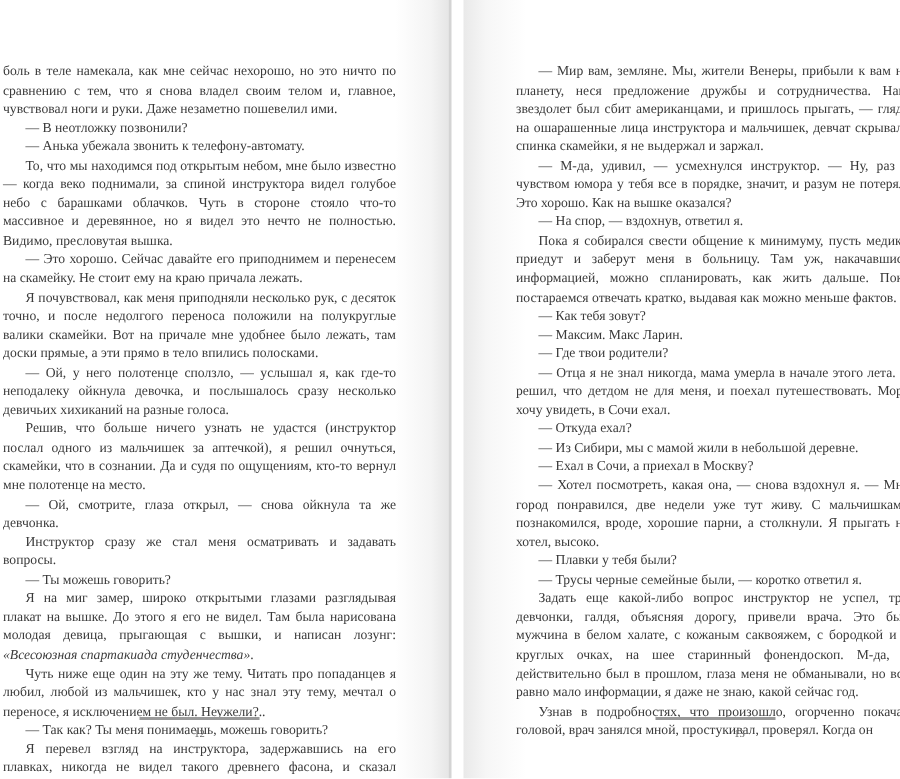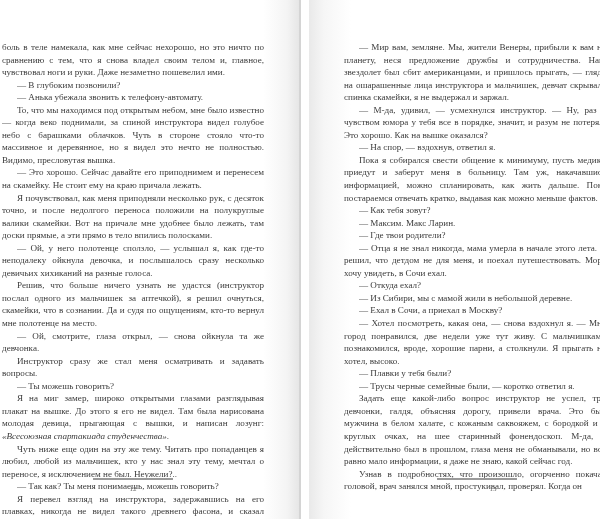--- a/index.html
+++ b/index.html
@@ -50,21 +50,21 @@
     .page.right .page-number { left: 128px; padding-left: 16px; }
   </style>
 </head>
 <body>
 
 <div class="spread">
 
   <div class="page left">
     <div class="text">
       <p class="noindent">боль в теле намекала, как мне сейчас нехорошо, но это ничто по сравнению с тем, что я снова владел своим телом и, главное, чувствовал ноги и руки. Даже незаметно пошевелил ими.</p>
-      <p>— В глубоким позвонили?</p>
+      <p>— В неотложку позвонили?</p>
       <p>— Анька убежала звонить к телефону-автомату.</p>
       <p>То, что мы находимся под открытым небом, мне было известно — когда веко поднимали, за спиной инструктора видел голубое небо с барашками облачков. Чуть в стороне стояло что-то массивное и деревянное, но я видел это нечто не полностью. Видимо, пресловутая вышка.</p>
       <p>— Это хорошо. Сейчас давайте его приподнимем и перенесем на скамейку. Не стоит ему на краю причала лежать.</p>
       <p>Я почувствовал, как меня приподняли несколько рук, с десяток точно, и после недолгого переноса положили на полукруглые валики скамейки. Вот на причале мне удобнее было лежать, там доски прямые, а эти прямо в тело впились полосками.</p>
       <p>— Ой, у него полотенце сползло, — услышал я, как где-то неподалеку ойкнула девочка, и послышалось сразу несколько девичьих хихиканий на разные голоса.</p>
       <p>Решив, что больше ничего узнать не удастся (инструктор послал одного из мальчишек за аптечкой), я решил очнуться, скамейки, что в сознании. Да и судя по ощущениям, кто-то вернул мне полотенце на место.</p>
       <p>— Ой, смотрите, глаза открыл, — снова ойкнула та же девчонка.</p>
       <p>Инструктор сразу же стал меня осматривать и задавать вопросы.</p>
       <p>— Ты можешь говорить?</p>
       <p><span>Я на миг замер, широко открытыми глазами разглядывая плакат на вышке. До этого я его не видел. Там была нарисована молодая девица, прыгающая с вышки, и написан лозунг: </span><em>«Всесоюзная спартакиада студенчества»</em><span>.</span></p>

